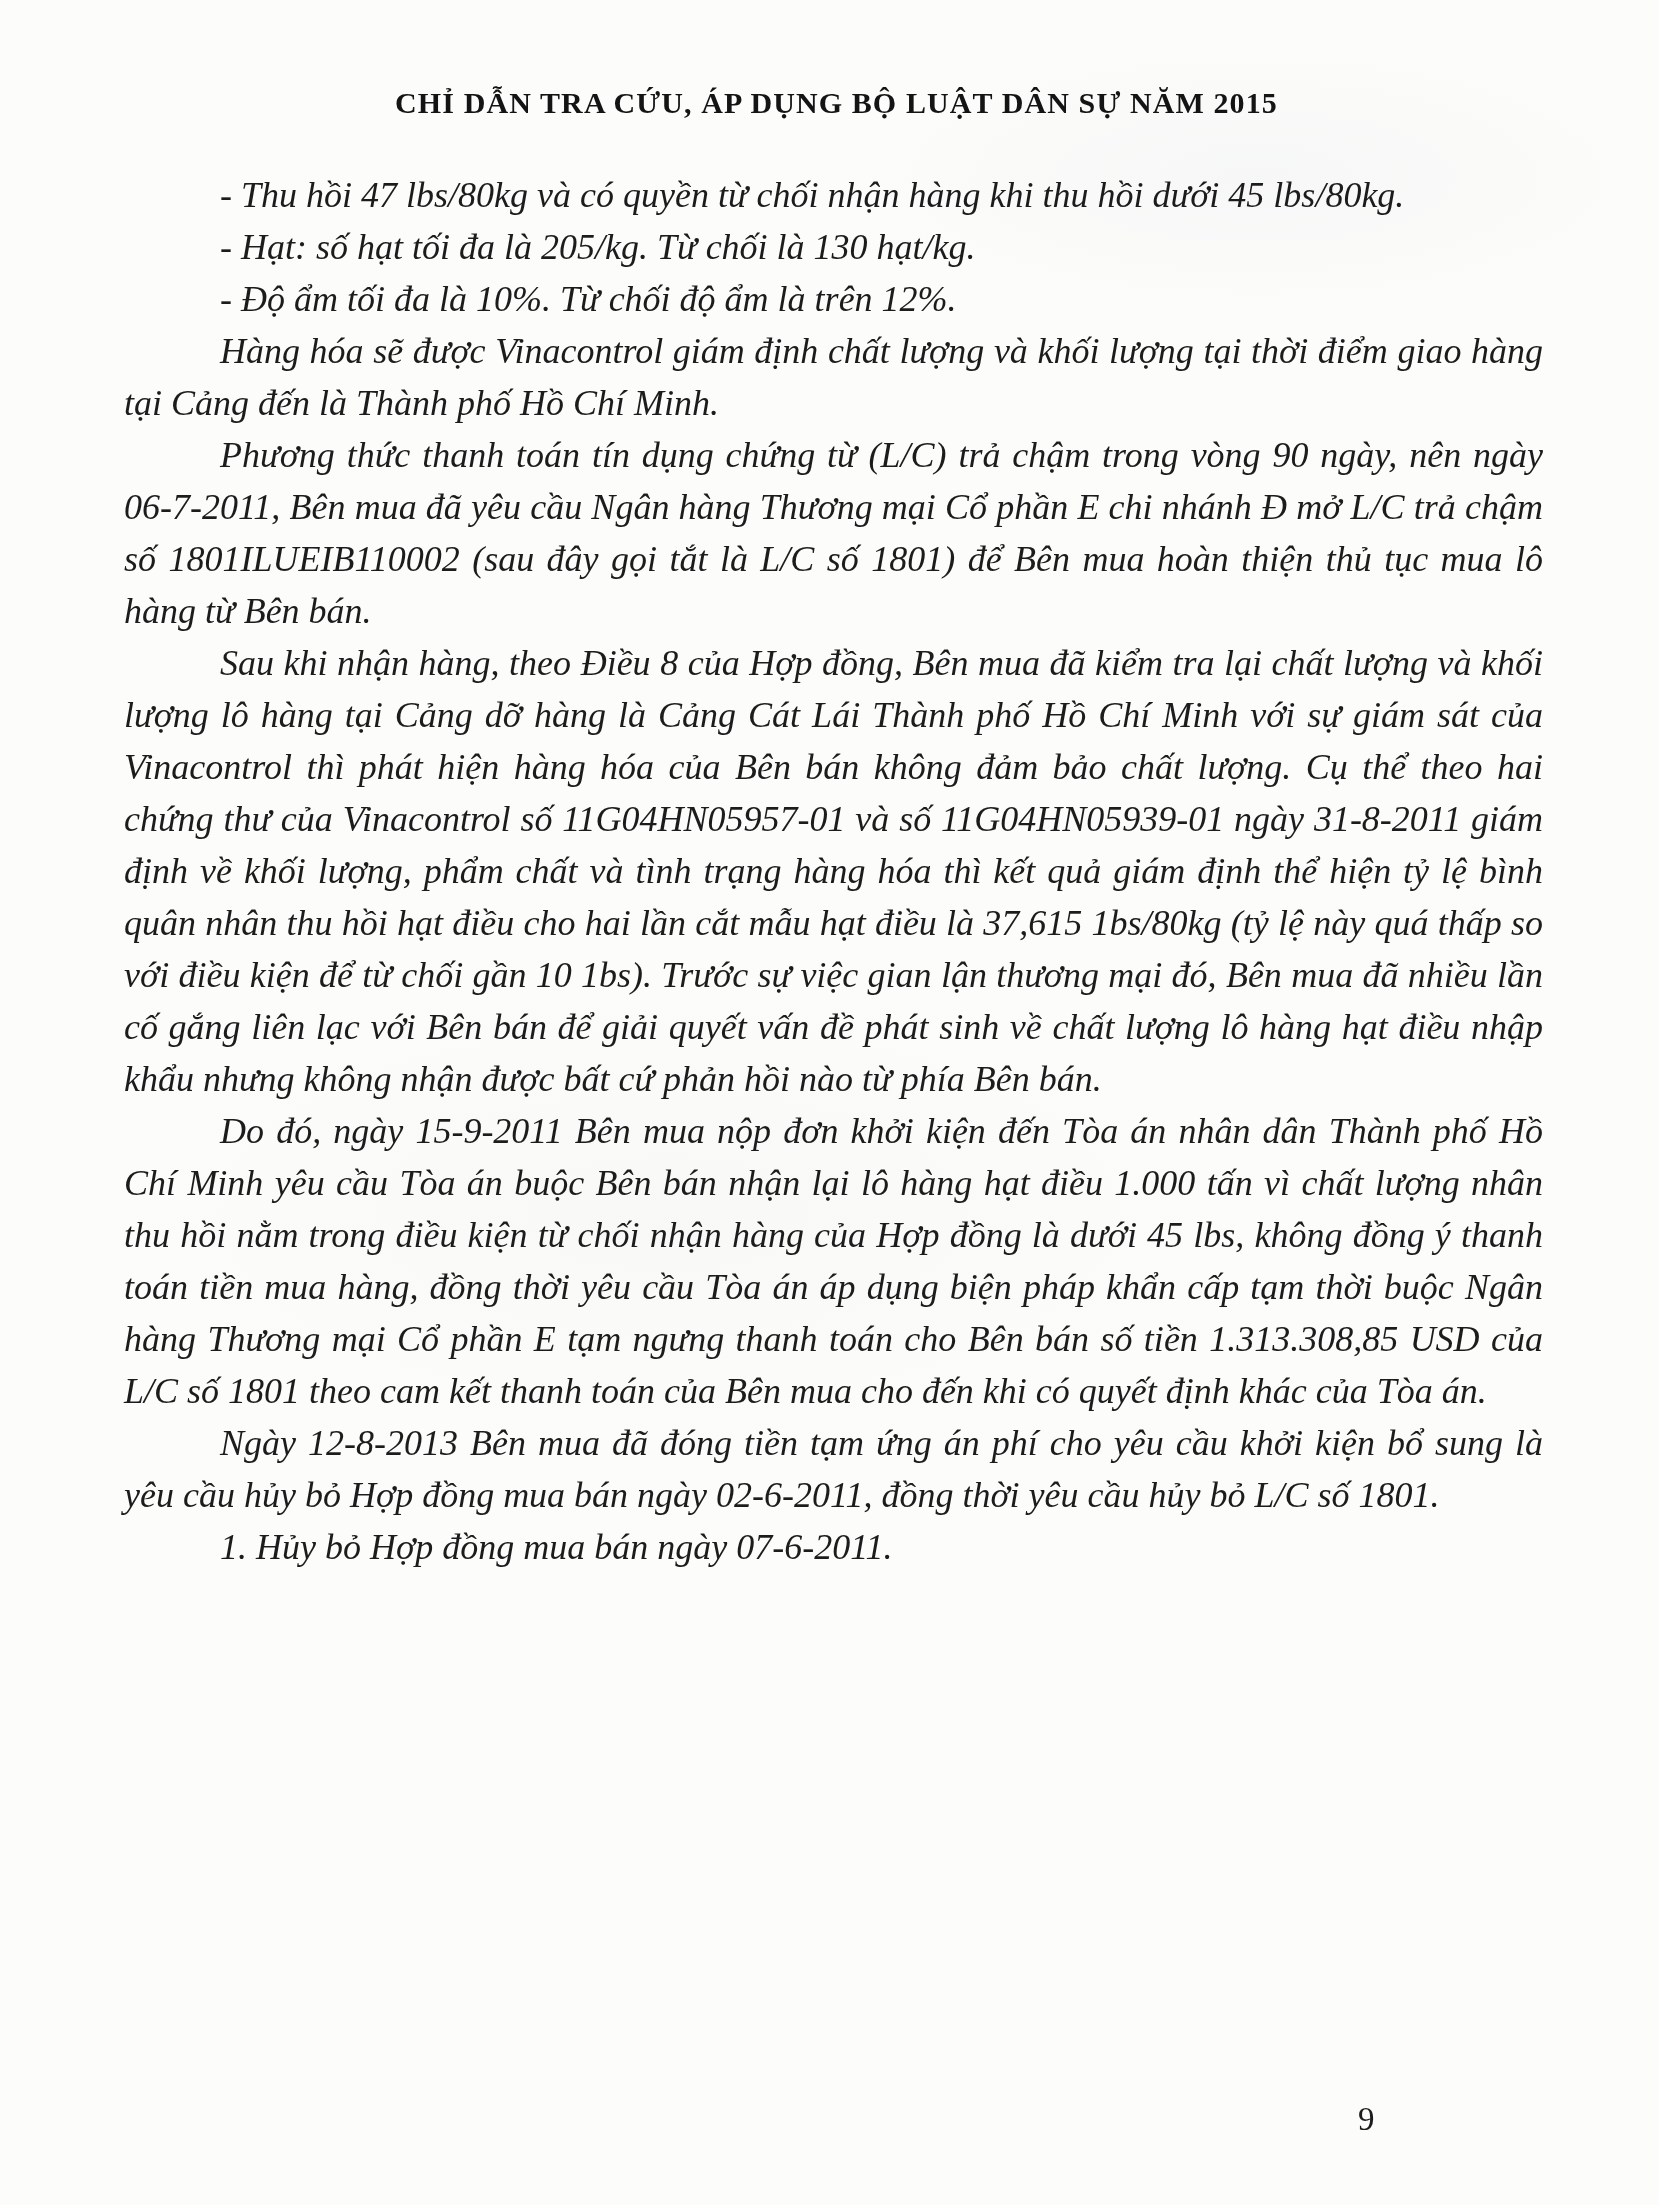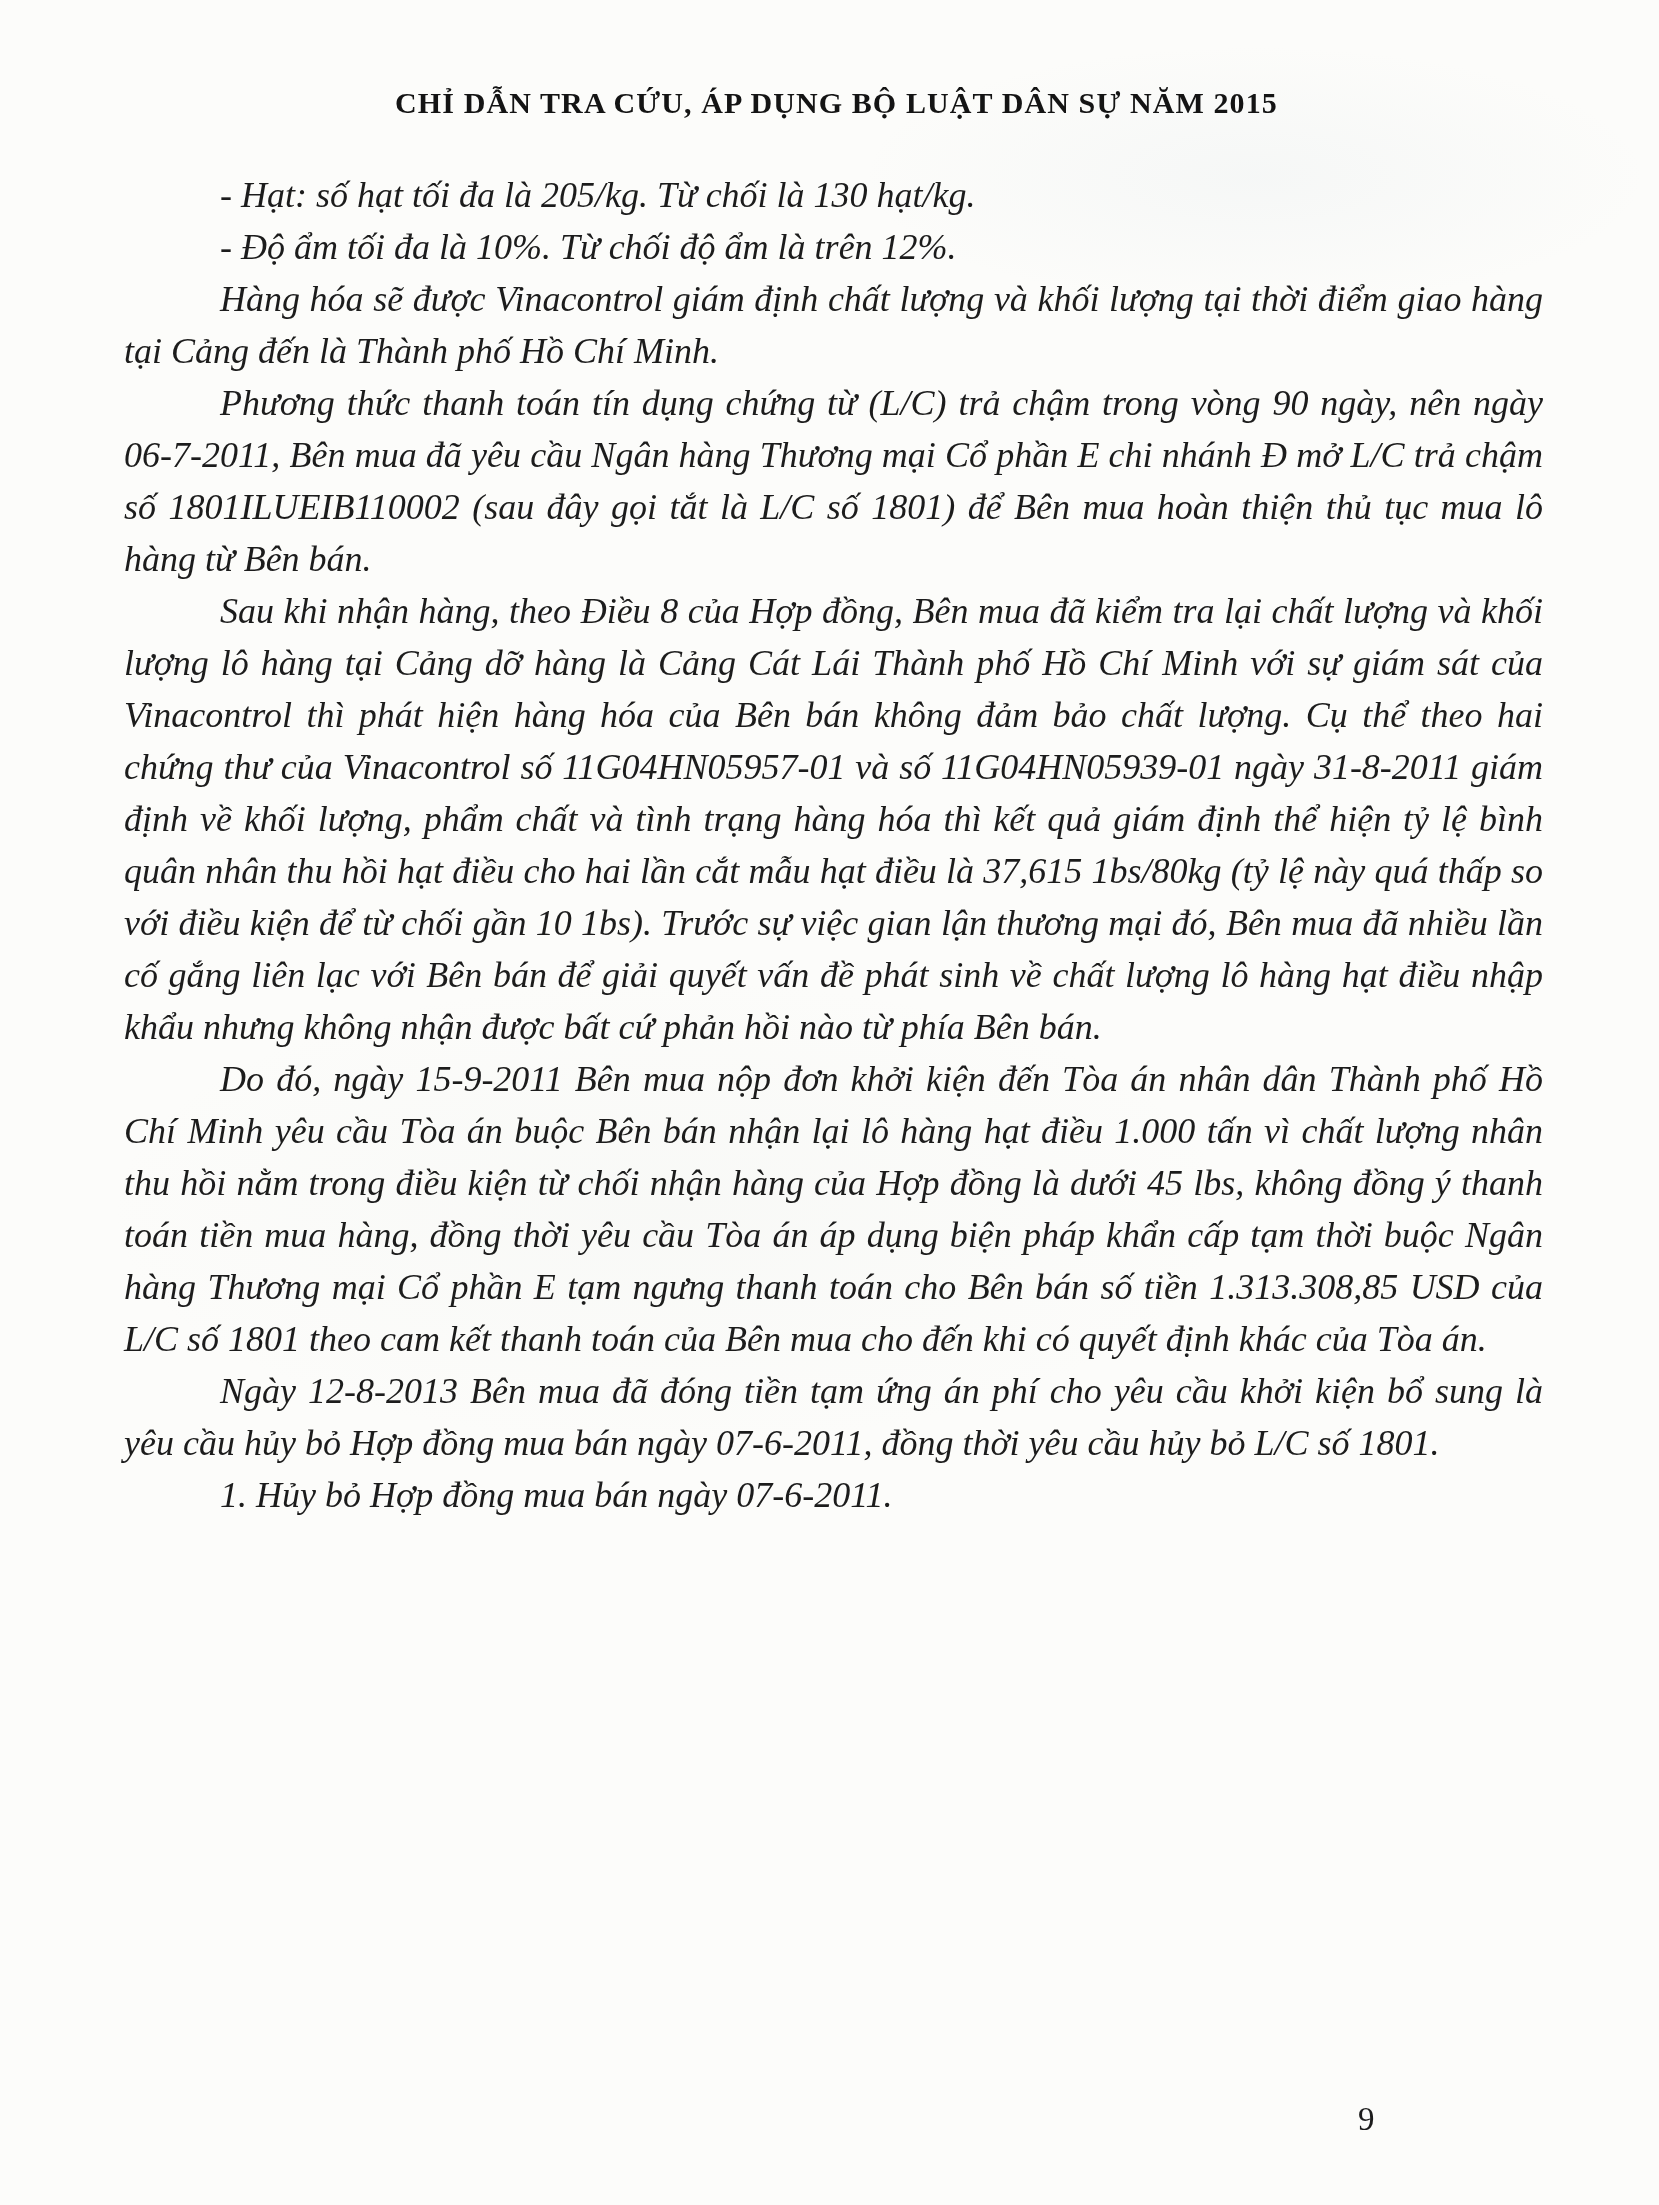--- a/index.html
+++ b/index.html
@@ -60,26 +60,27 @@
   }
 </style>
 </head>
 <body>
 
 <div class="page">
 
   <div class="running-header">CHỈ DẪN TRA CỨU, ÁP DỤNG BỘ LUẬT DÂN SỰ NĂM 2015</div>
 
   <div class="body-text">
+    <p>- Thu hồi 47 lbs/80kg và có quyền từ chối nhận hàng khi thu hồi dưới 45 lbs/80kg.</p>
     <p>- Hạt: số hạt tối đa là 205/kg. Từ chối là 130 hạt/kg.</p>
     <p>- Độ ẩm tối đa là 10%. Từ chối độ ẩm là trên 12%.</p>
     <p>Hàng hóa sẽ được Vinacontrol giám định chất lượng và khối lượng tại thời điểm giao hàng tại Cảng đến là Thành phố Hồ Chí Minh.</p>
     <p>Phương thức thanh toán tín dụng chứng từ (L/C) trả chậm trong vòng 90 ngày, nên ngày 06-7-2011, Bên mua đã yêu cầu Ngân hàng Thương mại Cổ phần E chi nhánh Đ mở L/C trả chậm số 1801ILUEIB110002 (sau đây gọi tắt là L/C số 1801) để Bên mua hoàn thiện thủ tục mua lô hàng từ Bên bán.</p>
     <p>Sau khi nhận hàng, theo Điều 8 của Hợp đồng, Bên mua đã kiểm tra lại chất lượng và khối lượng lô hàng tại Cảng dỡ hàng là Cảng Cát Lái Thành phố Hồ Chí Minh với sự giám sát của Vinacontrol thì phát hiện hàng hóa của Bên bán không đảm bảo chất lượng. Cụ thể theo hai chứng thư của Vinacontrol số 11G04HN05957-01 và số 11G04HN05939-01 ngày 31-8-2011 giám định về khối lượng, phẩm chất và tình trạng hàng hóa thì kết quả giám định thể hiện tỷ lệ bình quân nhân thu hồi hạt điều cho hai lần cắt mẫu hạt điều là 37,615 1bs/80kg (tỷ lệ này quá thấp so với điều kiện để từ chối gần 10 1bs). Trước sự việc gian lận thương mại đó, Bên mua đã nhiều lần cố gắng liên lạc với Bên bán để giải quyết vấn đề phát sinh về chất lượng lô hàng hạt điều nhập khẩu nhưng không nhận được bất cứ phản hồi nào từ phía Bên bán.</p>
     <p>Do đó, ngày 15-9-2011 Bên mua nộp đơn khởi kiện đến Tòa án nhân dân Thành phố Hồ Chí Minh yêu cầu Tòa án buộc Bên bán nhận lại lô hàng hạt điều 1.000 tấn vì chất lượng nhân thu hồi nằm trong điều kiện từ chối nhận hàng của Hợp đồng là dưới 45 lbs, không đồng ý thanh toán tiền mua hàng, đồng thời yêu cầu Tòa án áp dụng biện pháp khẩn cấp tạm thời buộc Ngân hàng Thương mại Cổ phần E tạm ngưng thanh toán cho Bên bán số tiền 1.313.308,85 USD của L/C số 1801 theo cam kết thanh toán của Bên mua cho đến khi có quyết định khác của Tòa án.</p>
-    <p>Ngày 12-8-2013 Bên mua đã đóng tiền tạm ứng án phí cho yêu cầu khởi kiện bổ sung là yêu cầu hủy bỏ Hợp đồng mua bán ngày 07-6-2011, đồng thời yêu cầu hủy bỏ L/C số 1801.</p>
+    <p>Ngày 12-8-2013 Bên mua đã đóng tiền tạm ứng án phí cho yêu cầu khởi kiện bổ sung là yêu cầu hủy bỏ Hợp đồng mua bán ngày 02-6-2011, đồng thời yêu cầu hủy bỏ L/C số 1801.</p>
     <p>1. Hủy bỏ Hợp đồng mua bán ngày 07-6-2011.</p>
   </div>
 
   <div class="page-number">9</div>
 
 </div>
 
 
 </body></html>

